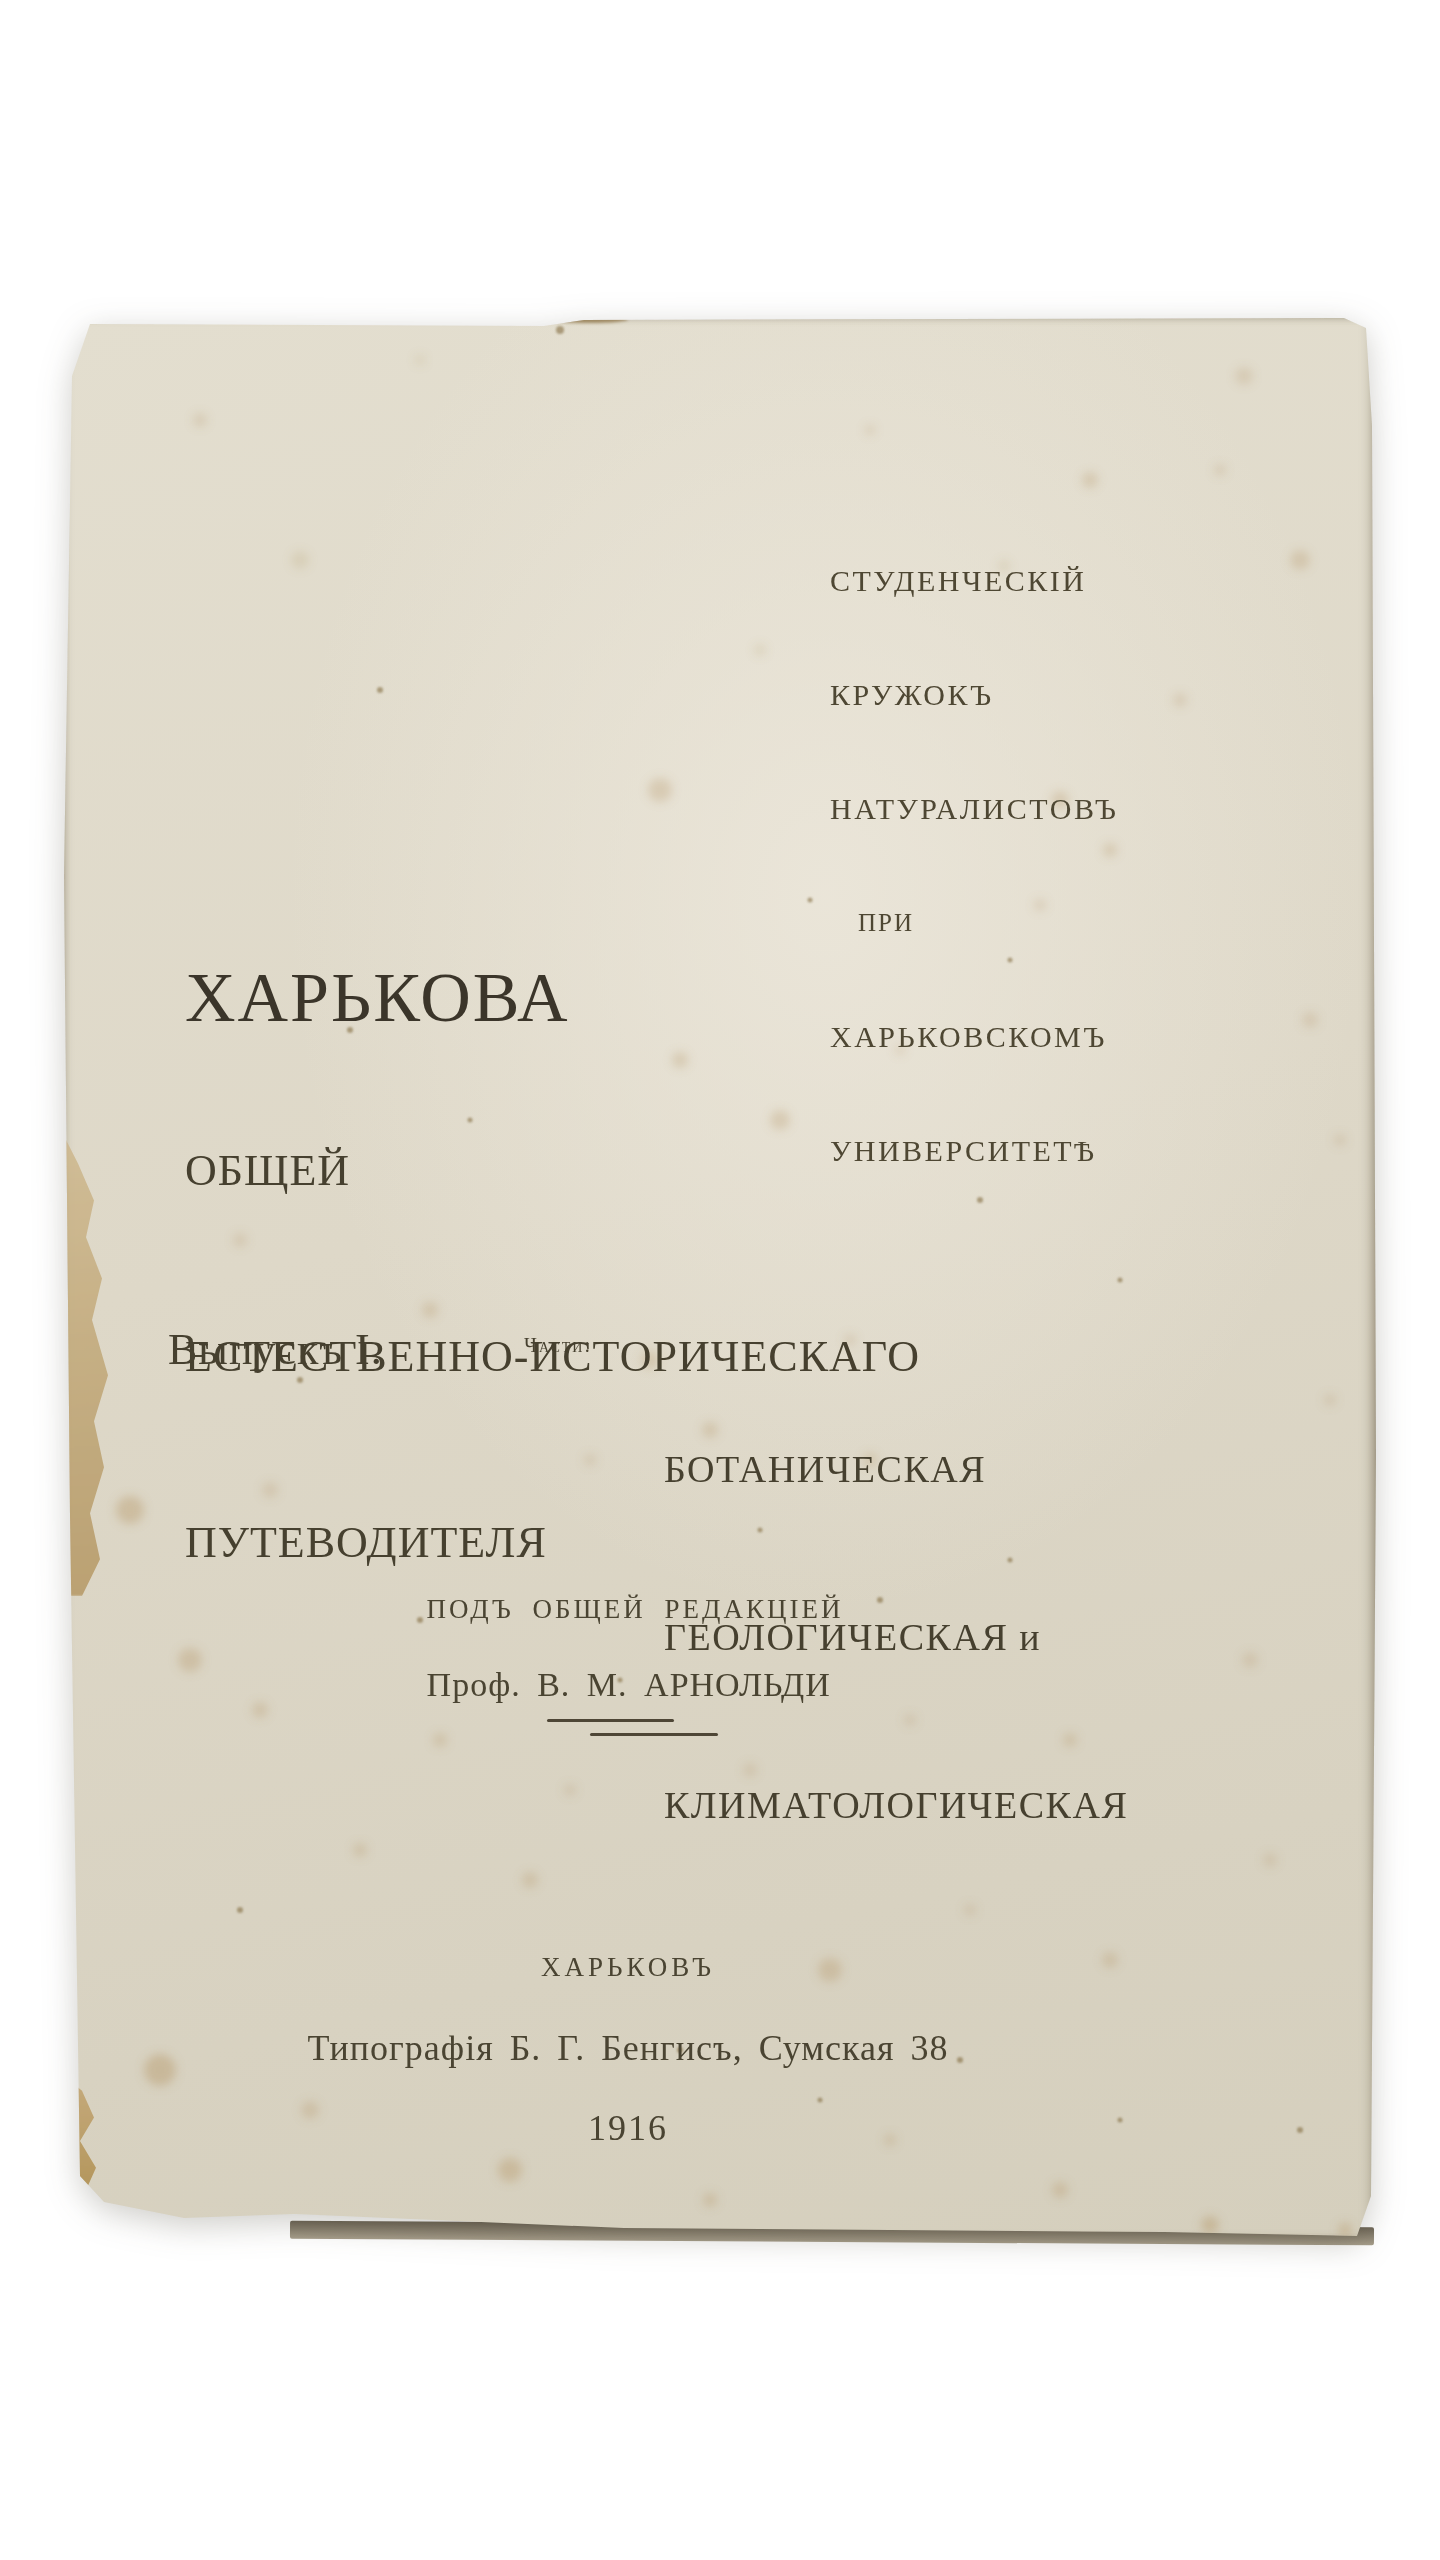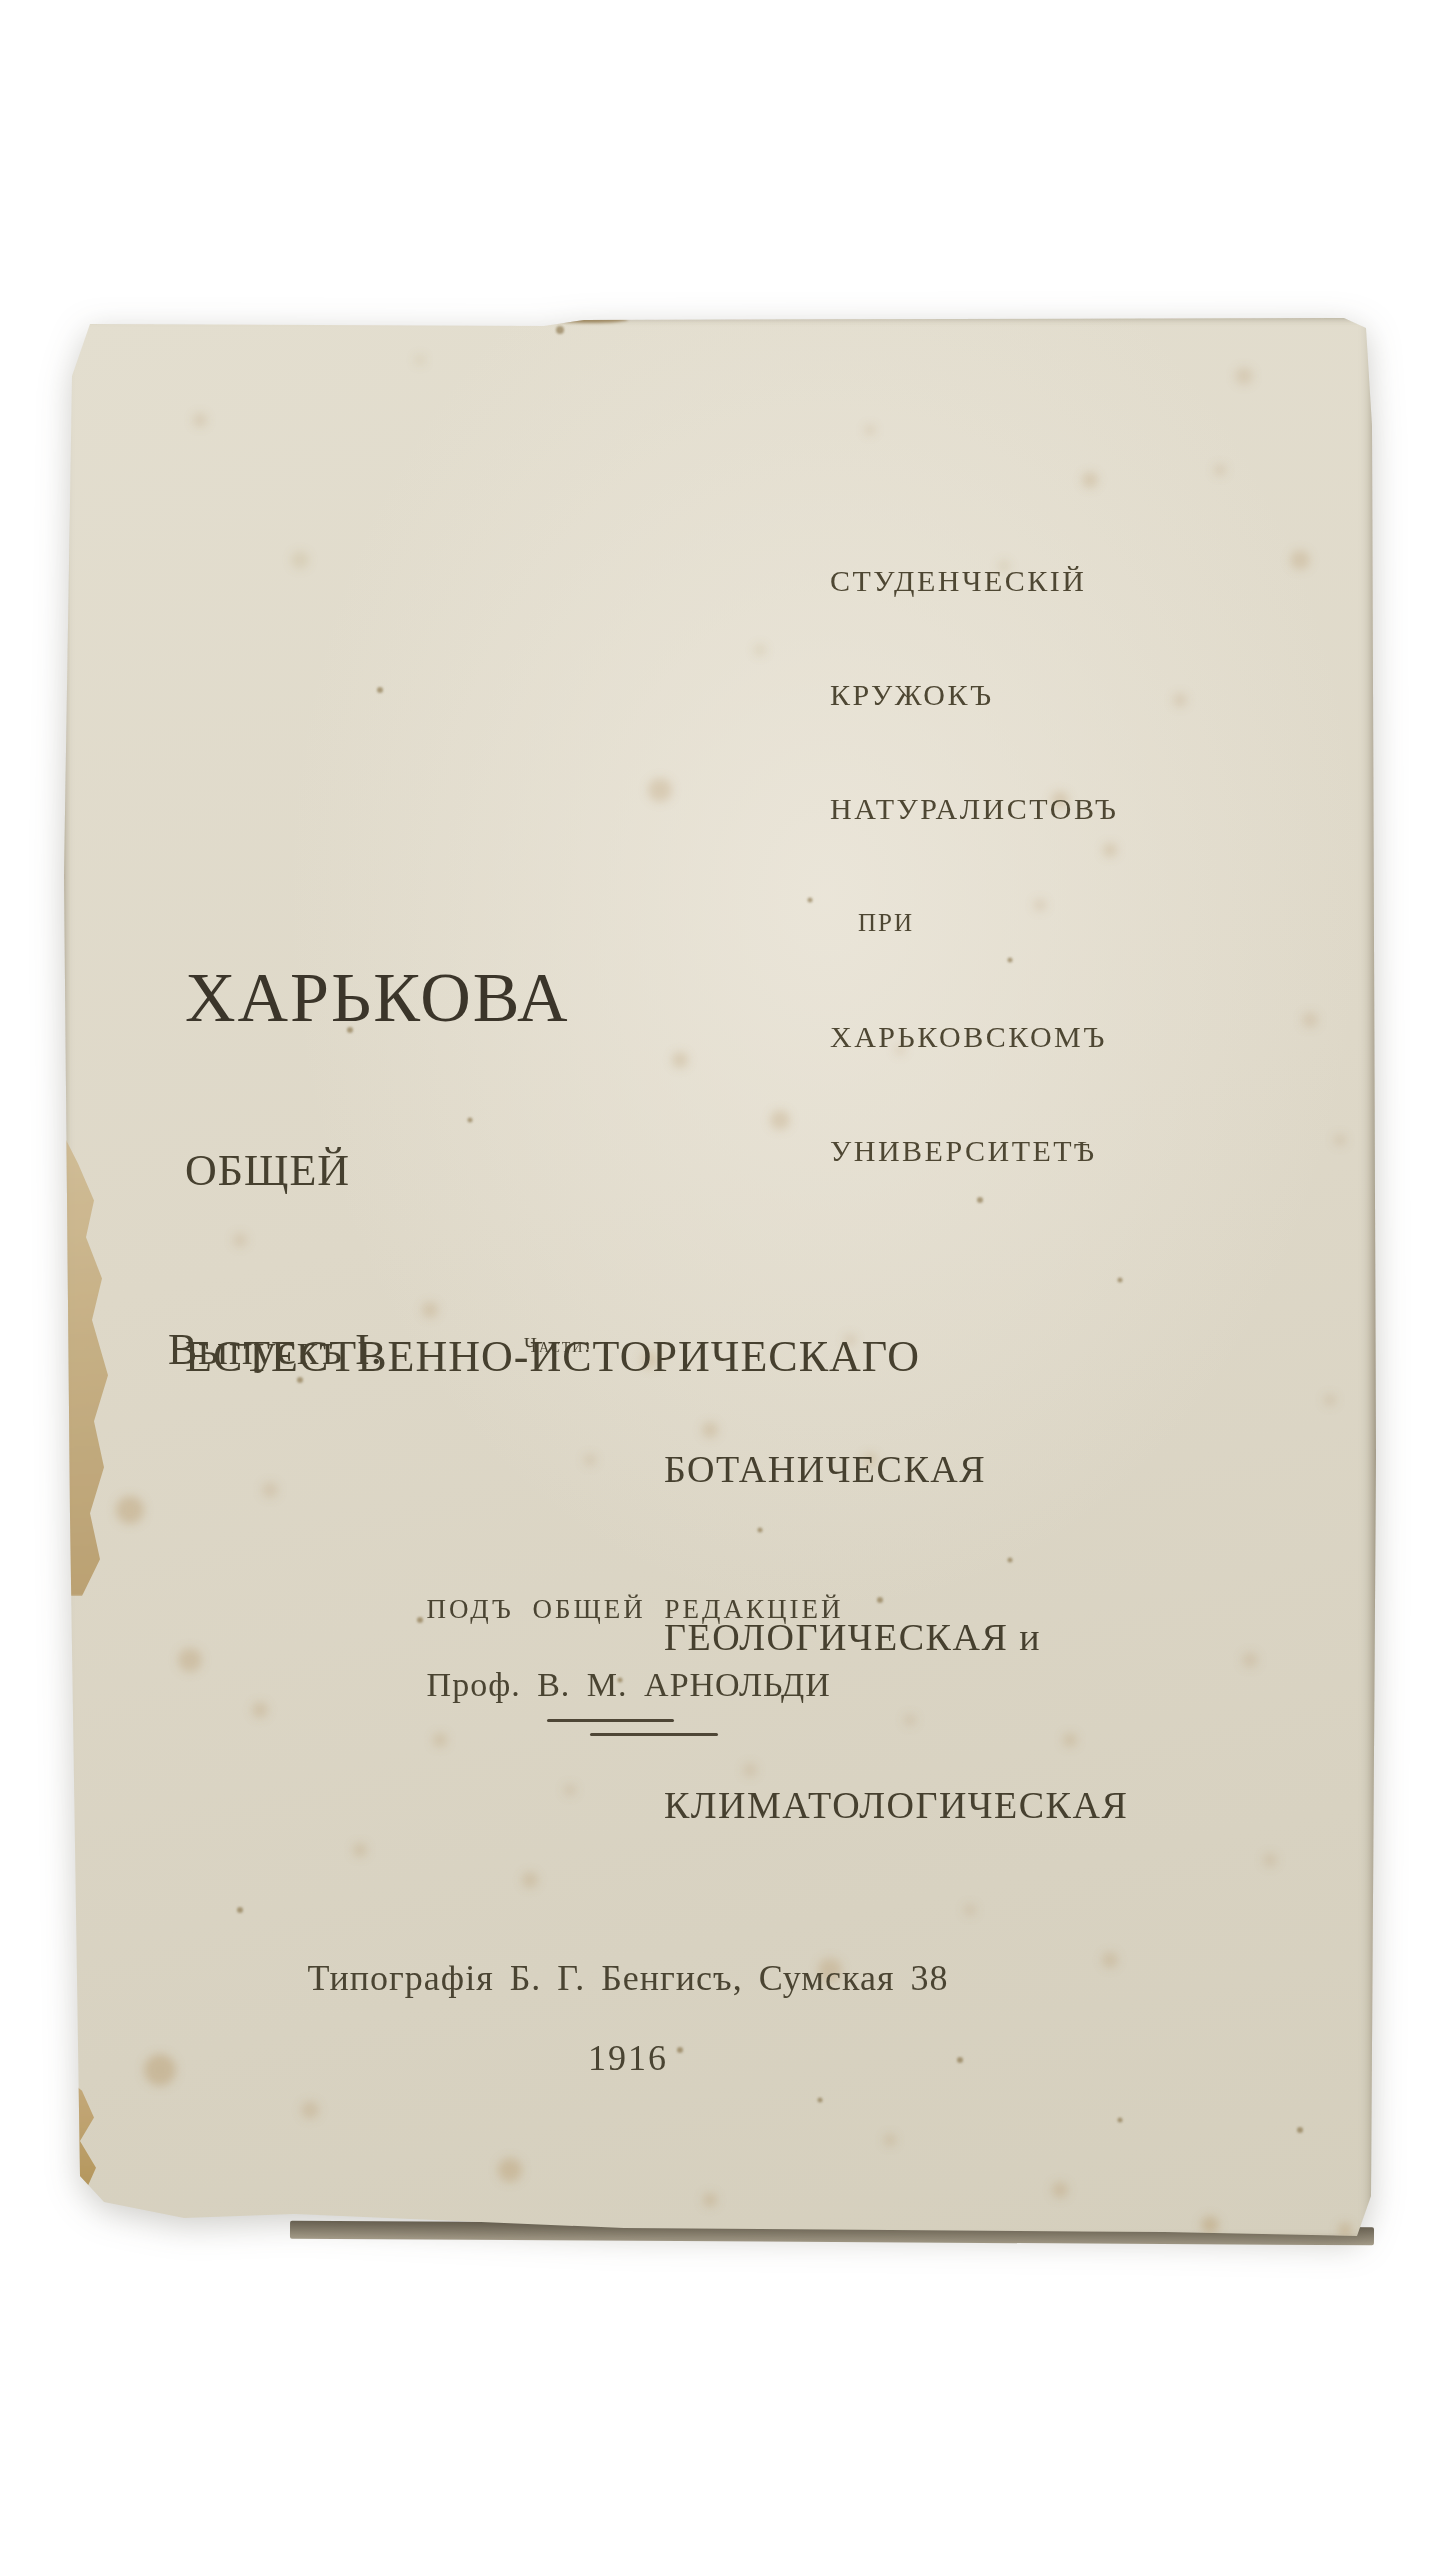--- a/index.html
+++ b/index.html
@@ -210,38 +210,40 @@
         <div>УНИВЕРСИТЕТѢ</div>
       </div>
 
       <div class="txt title">
         <div>ХАРЬКОВА</div>
       </div>
 
       <div class="txt subtitle">
         <div>ОБЩЕЙ</div>
         <div>ЕСТЕСТВЕННО-ИСТОРИЧЕСКАГО</div>
+        <div>ПУТЕВОДИТЕЛЯ</div>
       </div>
 
       <div class="txt issue">Выпускъ I.</div>
       <div class="txt parts-label">Части:</div>
       <div class="txt parts">
         <div>БОТАНИЧЕСКАЯ</div>
         <div>ГЕОЛОГИЧЕСКАЯ и</div>
         <div>КЛИМАТОЛОГИЧЕСКАЯ</div>
       </div>
 
       <div class="txt editors">
         <div class="l1">ПОДЪ ОБЩЕЙ РЕДАКЦІЕЙ</div>
         <div class="l2">Проф. В. М. АРНОЛЬДИ</div>
       </div>
 
       <div class="rule rule1"></div>
       <div class="rule rule2"></div>
 
       <div class="txt imprint">
+        <div class="city">ХАРЬКОВЪ</div>
         <div class="printer">Типографія Б. Г. Бенгисъ, Сумская 38</div>
         <div class="year">1916</div>
       </div>
 
     </div>
   </div>
 </div>
 
 </body></html>

